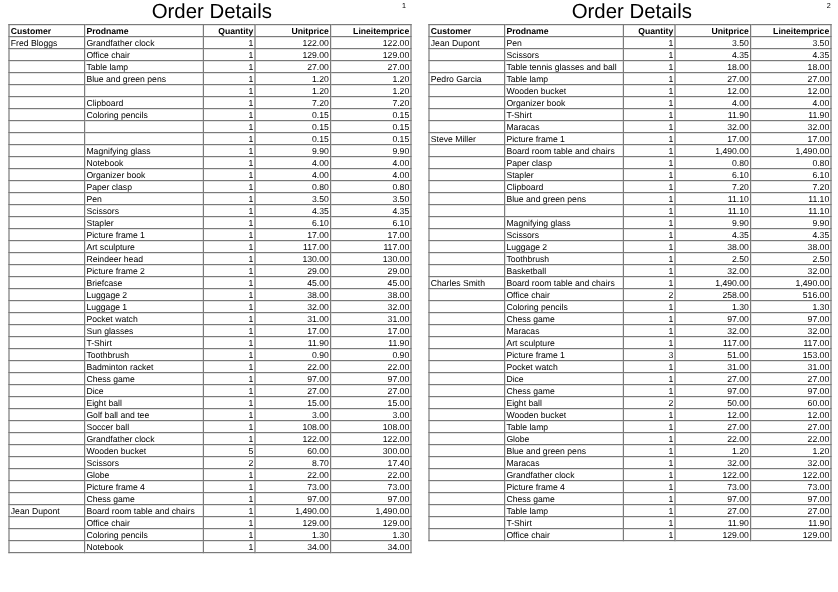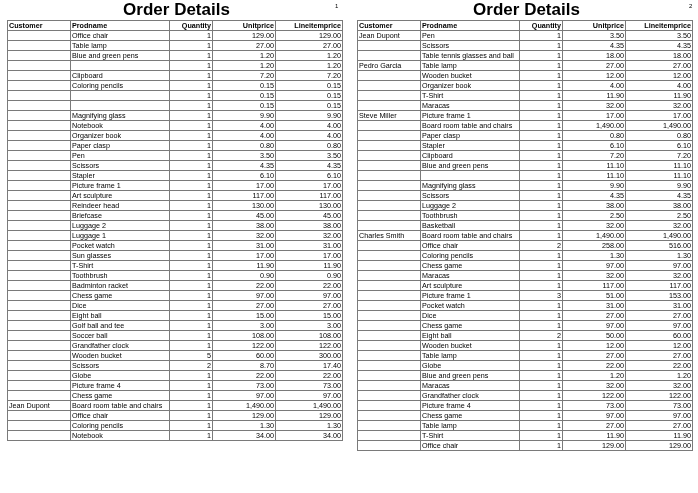--- a/index.html
+++ b/index.html
@@ -2,21 +2,21 @@
 <html><head>
 <meta charset="utf-8">
 <style>
   html, body { margin: 0; padding: 0; background: #ffffff; }
   body { width: 698px; height: 493px; position: relative; overflow: hidden;
          font-family: "Liberation Sans", sans-serif; color: #000; }
   .page { position: absolute; top: 0; width: 345px; height: 493px; }
   .page.p1 { left: 0; }
   .page.p2 { left: 350px; }
   .title { position: absolute; top: 0px; left: 0; width: 345px; text-align: center;
-           font-size: 17px; line-height: 20px; font-weight: bold; }
+           font-size: 17px; line-height: 20px; }
   .page.p1 .title { left: 4px; }
   .page.p2 .title { left: 4px; }
   .pnum { position: absolute; top: 3px; font-size: 6px; }
   .page.p1 .pnum { left: 335px; }
   .page.p2 .pnum { left: 339px; }
   table { position: absolute; top: 20px; border-collapse: collapse; table-layout: fixed;
           font-size: 7.2px; }
   .page.p1 table { left: 7px; width: 335px; }
   .page.p2 table { left: 7px; width: 335px; }
   th, td { border: 1px solid #7a7a7a; padding: 0 1px; line-height: 9px; height: 9px;
@@ -45,20 +45,27 @@
       <tr>
         <th>Customer</th>
         <th>Prodname</th>
         <th class="num">Quantity</th>
         <th class="num">Unitprice</th>
         <th class="num">Lineitemprice</th>
       </tr>
     </thead>
     <tbody>
         <tr>
+          <td>Fred Bloggs</td>
+          <td class="wrap">Grandfather clock</td>
+          <td class="num">1</td>
+          <td class="num">122.00</td>
+          <td class="num">122.00</td>
+        </tr>
+        <tr>
           <td></td>
           <td class="wrap">Office chair</td>
           <td class="num">1</td>
           <td class="num">129.00</td>
           <td class="num">129.00</td>
         </tr>
         <tr>
           <td></td>
           <td class="wrap">Table lamp</td>
           <td class="num">1</td>
@@ -169,20 +176,27 @@
           <td class="num">1</td>
           <td class="num">117.00</td>
           <td class="num">117.00</td>
         </tr>
         <tr>
           <td></td>
           <td class="wrap">Reindeer head</td>
           <td class="num">1</td>
           <td class="num">130.00</td>
           <td class="num">130.00</td>
+        </tr>
+        <tr>
+          <td></td>
+          <td class="wrap">Picture frame 2</td>
+          <td class="num">1</td>
+          <td class="num">29.00</td>
+          <td class="num">29.00</td>
         </tr>
         <tr>
           <td></td>
           <td class="wrap">Briefcase</td>
           <td class="num">1</td>
           <td class="num">45.00</td>
           <td class="num">45.00</td>
         </tr>
         <tr>
           <td></td>

